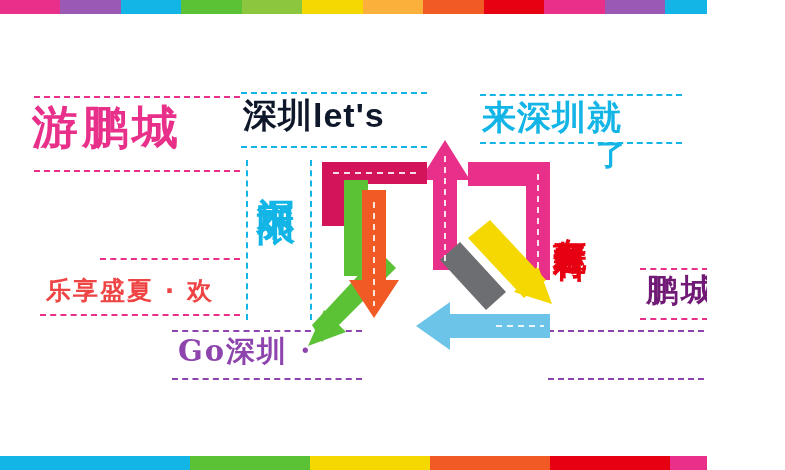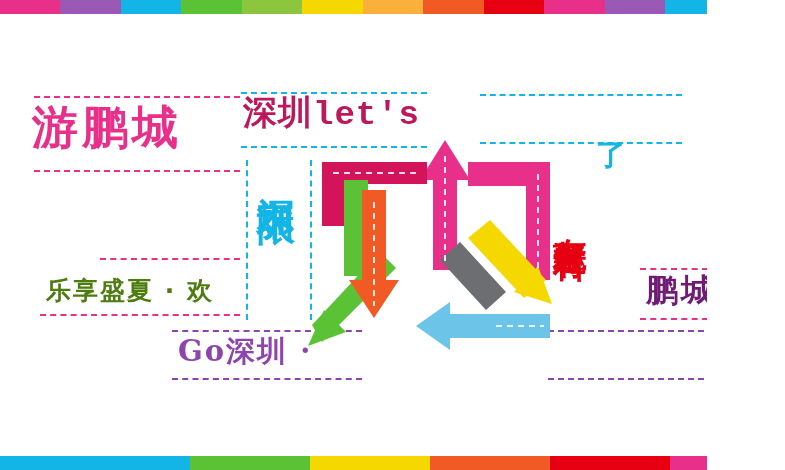--- a/index.html
+++ b/index.html
@@ -47,30 +47,30 @@
   .t-huanle {
     left: 104px; top: 196px;
     font-size: 44px;
     color: #e8308a;
     font-family: "DejaVu Sans", sans-serif;
     letter-spacing: 4px;
   }
   .t-lexiang {
     left: 46px; top: 278px;
     font-size: 25px;
-    color: #4d7c0f;
+    color: #ef4444;
     font-family: "DejaVu Sans", sans-serif;
     letter-spacing: 2px;
   }
 
   .t-shenzhenlets {
     left: 243px; top: 98px;
     font-size: 34px;
-    color: #be185d;
-    font-family: Liberation Mono, monospace;
+    color: #0f172a;
+    font-family: Liberation Sans, sans-serif;
     letter-spacing: 1px;
     text-align: right;
   }
   .t-laishenzhen {
     left: 482px; top: 100px;
     font-size: 34px;
     color: #13b5e6;
     font-family: "DejaVu Sans", sans-serif;
     letter-spacing: 1px;
   }
@@ -183,20 +183,21 @@
   <div class="dash" style="left:40px; top:314px; width:200px;"></div>
 
   <div class="txt t-shenzhenlets">深圳let's</div>
   <div class="dash blue" style="left:241px; top:92px; width:186px;"></div>
   <div class="dash blue" style="left:241px; top:146px; width:186px;"></div>
 
   <div class="t-vertical t-szbx">深圳不限</div>
   <div class="dashv" style="left:246px; top:160px; height:160px;"></div>
   <div class="dashv" style="left:310px; top:160px; height:160px;"></div>
 
+  <div class="txt t-laishenzhen">来深圳就</div>
   <div class="dash blue" style="left:480px; top:94px; width:202px;"></div>
   <div class="dash blue" style="left:480px; top:142px; width:202px;"></div>
   <div class="txt t-le">了</div>
 
   <div class="t-vertical t-youqu">有趣好玩有料</div>
 
   <div class="txt t-pengcheng">鹏城</div>
   <div class="dash" style="left:640px; top:268px; width:130px;"></div>
   <div class="dash" style="left:640px; top:318px; width:130px;"></div>
 

